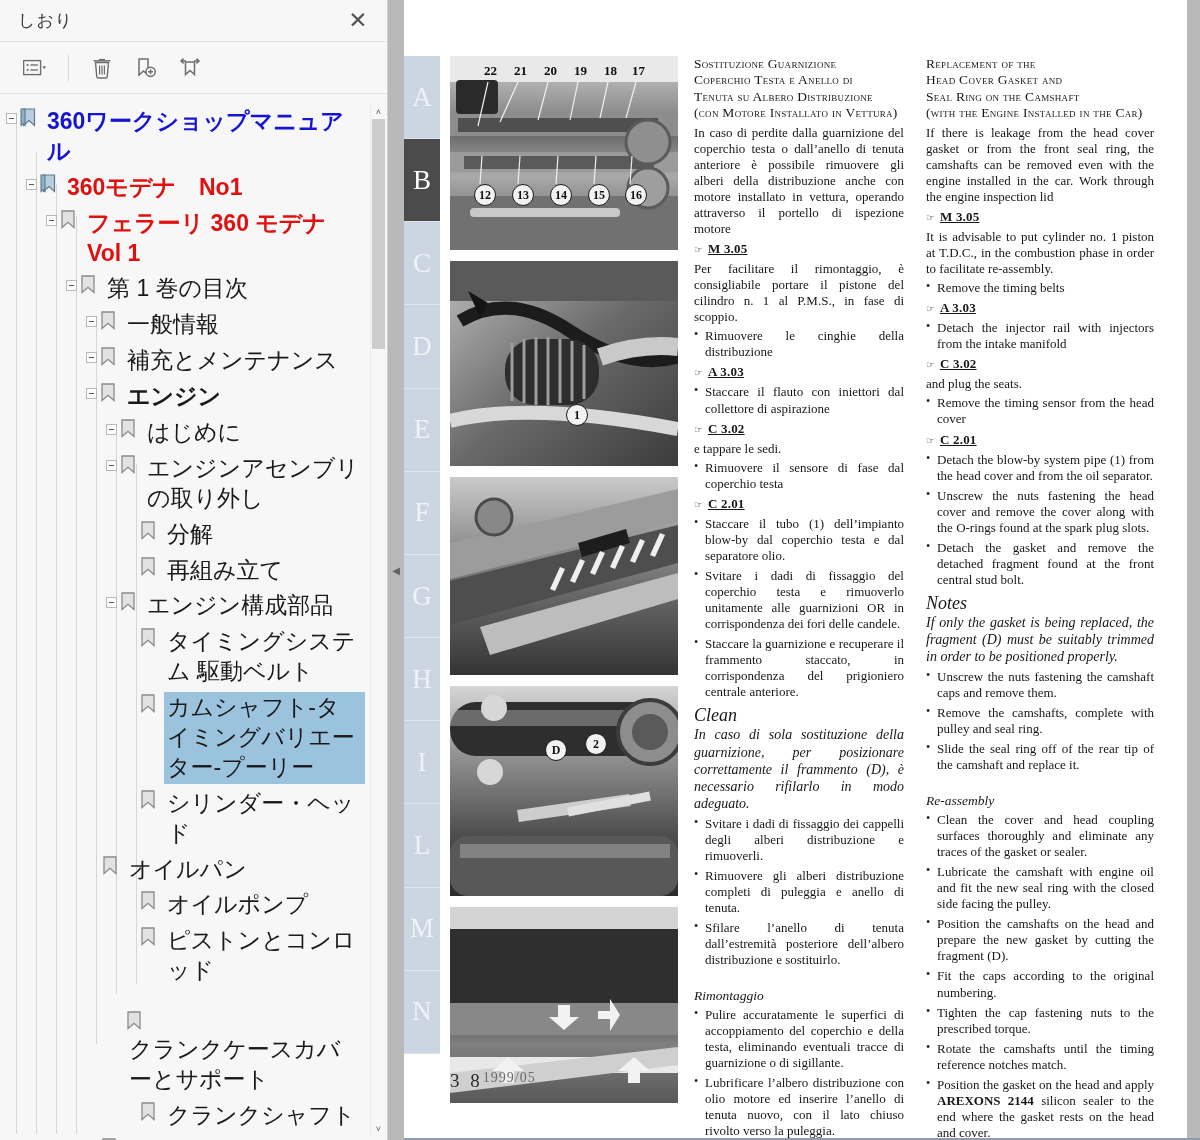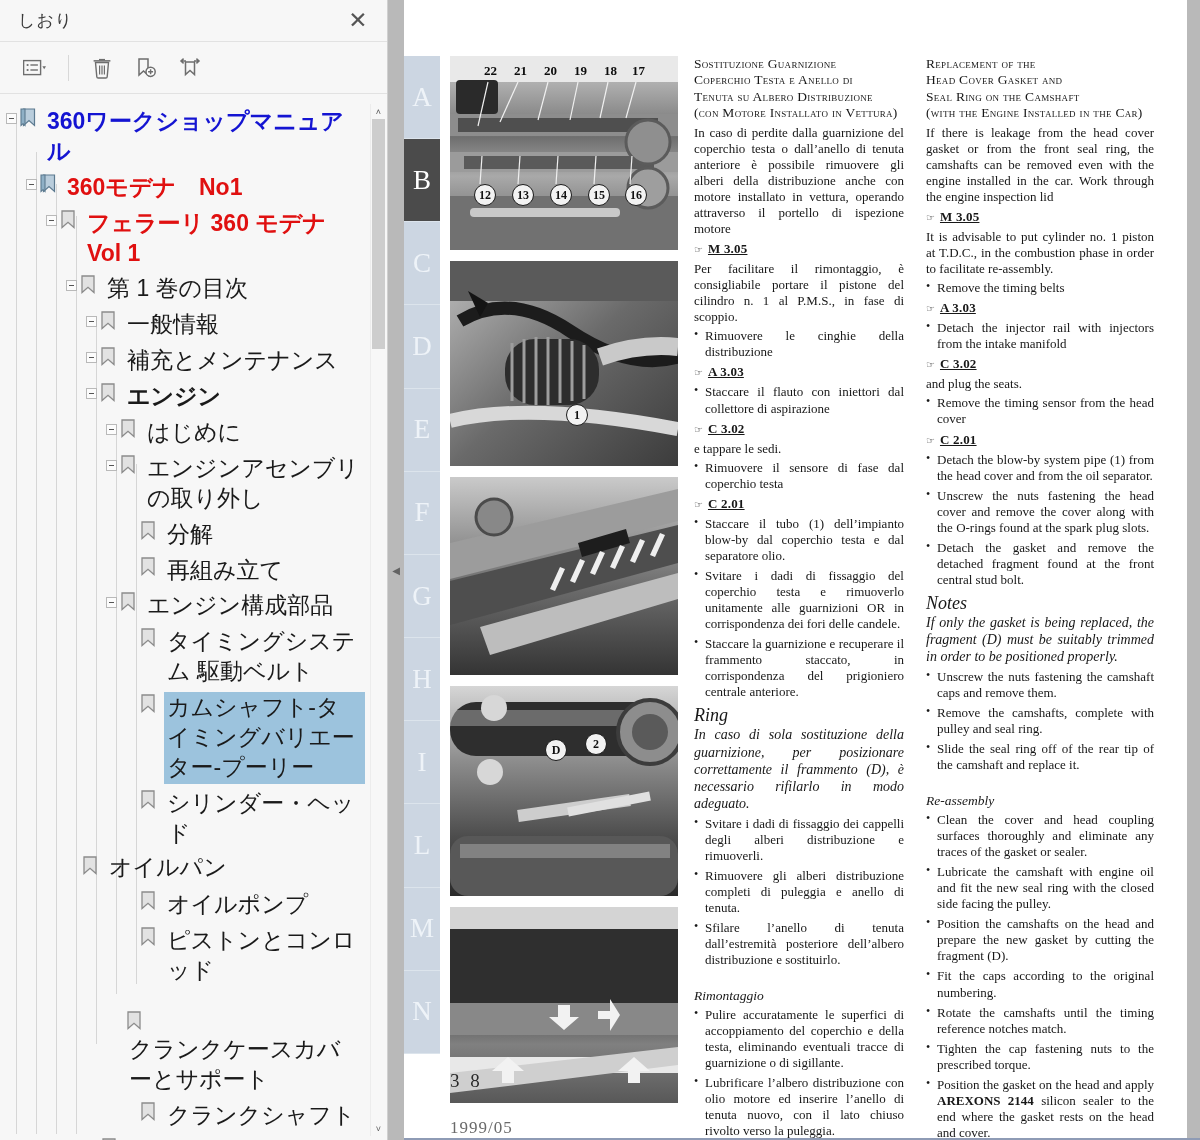--- a/index.html
+++ b/index.html
@@ -199,27 +199,26 @@
     content:"\2022"; position:absolute; left:0; top:-1px; font-size:12px;
   }
   .note-h { font-style:italic; font-size:18px; margin-top:5px; }
   .note-b { font-style:italic; font-size:14px; line-height:1.235; text-align:justify; }
   .sub-h { font-style:italic; font-size:13.5px; margin-top:2px; }
   .spacer { height:14px; }
   b.brand { font-weight:bold; }
 
   .page-footer {
     position:absolute; left:0; right:0; bottom:0; height:84px;
-    display:flex; align-items:flex-start; justify-content:space-between;
+    display:flex; align-items:flex-start; justify-content:flex-start;
     padding:16px 26px 0 46px;
     font-family:"Liberation Serif", serif;
-    flex-direction:column;
   }
   .pg-no { font-size:19px; color:#2a2a2a; letter-spacing:3px; }
-  .pg-date { font-size:17px; color:#6a6a6a; letter-spacing:1px; }
+  .pg-date { font-size:14px; color:#6a6a6a; letter-spacing:1px; }
   .right-gutter {
     position:absolute; right:0; top:0; bottom:0; width:13px; background:#b9b9b9;
   }
 </style>
 </head>
 <body>
 
 <div class="app">
 
   <div class="bm-panel">
@@ -376,21 +375,21 @@
               </svg></span>
             <span class="label selected">カムシャフト-タイミングバリエーター-プーリー</span>
           </div>
           <div class="node" style="padding-left: 126px;">
             <span class="toggle none"></span>
             <span class="bmicon"><svg width="16" height="19" viewBox="0 0 16 19">
   <path d="M2 1 h12 v16.5 l-6 -5.2 l-6 5.2 Z" fill="#e2e2e2" stroke="#8c8c8c" stroke-width="1.3"></path>
               </svg></span>
             <span class="label">シリンダー・ヘッド</span>
           </div>
-          <div class="node" style="padding-left: 68px; font-family: Liberation Mono, monospace;">
+          <div class="node" style="padding-left: 88px;">
             <span class="toggle none"></span>
             <span class="bmicon"><svg width="16" height="19" viewBox="0 0 16 19">
   <path d="M2 1 h12 v16.5 l-6 -5.2 l-6 5.2 Z" fill="#e2e2e2" stroke="#8c8c8c" stroke-width="1.3"></path>
               </svg></span>
             <span class="label">オイルパン</span>
           </div>
           <div class="node" style="padding-left: 126px;">
             <span class="toggle none"></span>
             <span class="bmicon"><svg width="16" height="19" viewBox="0 0 16 19">
   <path d="M2 1 h12 v16.5 l-6 -5.2 l-6 5.2 Z" fill="#e2e2e2" stroke="#8c8c8c" stroke-width="1.3"></path>
@@ -685,21 +684,21 @@
           </ul>
           <div class="ref">
             <span class="hand">☞</span>
             <span class="code">C 2.01</span>
           </div>
           <ul class="bullets">
             <li>Staccare il tubo (1) dell’impianto blow-by dal coperchio testa e dal separatore olio.</li>
             <li>Svitare i dadi di fissaggio del coperchio testa e rimuoverlo unitamente alle guarnizioni OR in corrispondenza dei fori delle candele.</li>
             <li>Staccare la guarnizione e recuperare il frammento staccato, in corrispondenza del prigioniero centrale anteriore.</li>
           </ul>
-          <div class="note-h">Ring</div>
+          <div class="note-h">Clean</div>
           <div class="note-b">In caso di sola sostituzione della guarnizione, per posizionare correttamente il frammento (D), è necessario rifilarlo in modo adeguato.</div>
           <ul class="bullets">
             <li>Svitare i dadi di fissaggio dei cappelli degli alberi distribuzione e rimuoverli.</li>
             <li>Rimuovere gli alberi distribuzione completi di puleggia e anello di tenuta.</li>
             <li>Sfilare l’anello di tenuta dall’estremità posteriore dell’albero distribuzione e sostituirlo.</li>
           </ul>
           <div class="spacer"></div>
           <div class="sub-h">Rimontaggio</div>
           <ul class="bullets">
             <li>Pulire accuratamente le superfici di accoppiamento del coperchio e della testa, eliminando eventuali tracce di guarnizione o di sigillante.</li>
@@ -756,22 +755,22 @@
             <li>Remove the camshafts, complete with pulley and seal ring.</li>
             <li>Slide the seal ring off of the rear tip of the camshaft and replace it.</li>
           </ul>
           <div class="spacer"></div>
           <div class="sub-h">Re-assembly</div>
           <ul class="bullets">
             <li>Clean the cover and head coupling surfaces thoroughly and eliminate any traces of the gasket or sealer.</li>
             <li>Lubricate the camshaft with engine oil and fit the new seal ring with the closed side facing the pulley.</li>
             <li>Position the camshafts on the head and prepare the new gasket by cutting the fragment (D).</li>
             <li>Fit the caps according to the original numbering.</li>
+            <li>Tighten the cap fastening nuts to the prescribed torque.</li>
             <li>Rotate the camshafts until the timing reference notches match.</li>
-            <li>Tighten the cap fastening nuts to the prescribed torque.</li>
             <li>
               <span>Position the gasket on the head and apply </span><b class="brand">AREXONS 2144</b><span> silicon sealer to the end where the gasket rests on the head and cover.</span>
             </li>
           </ul>
         </div>
       </div>
 
       <div class="page-footer">
         <div class="pg-no">3 8</div>
         <div class="pg-date">1999/05</div>

